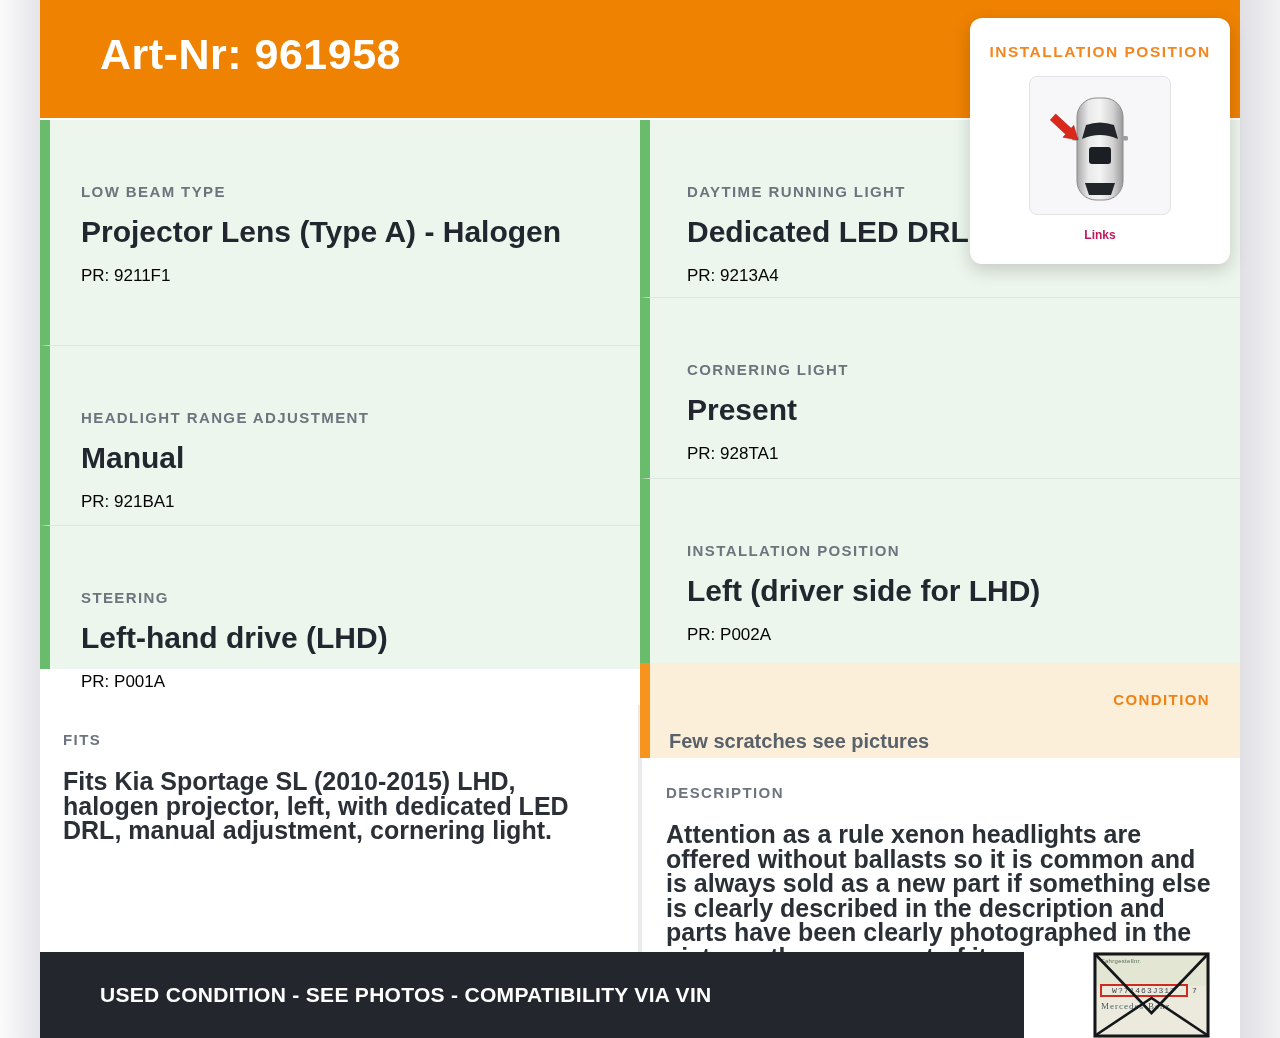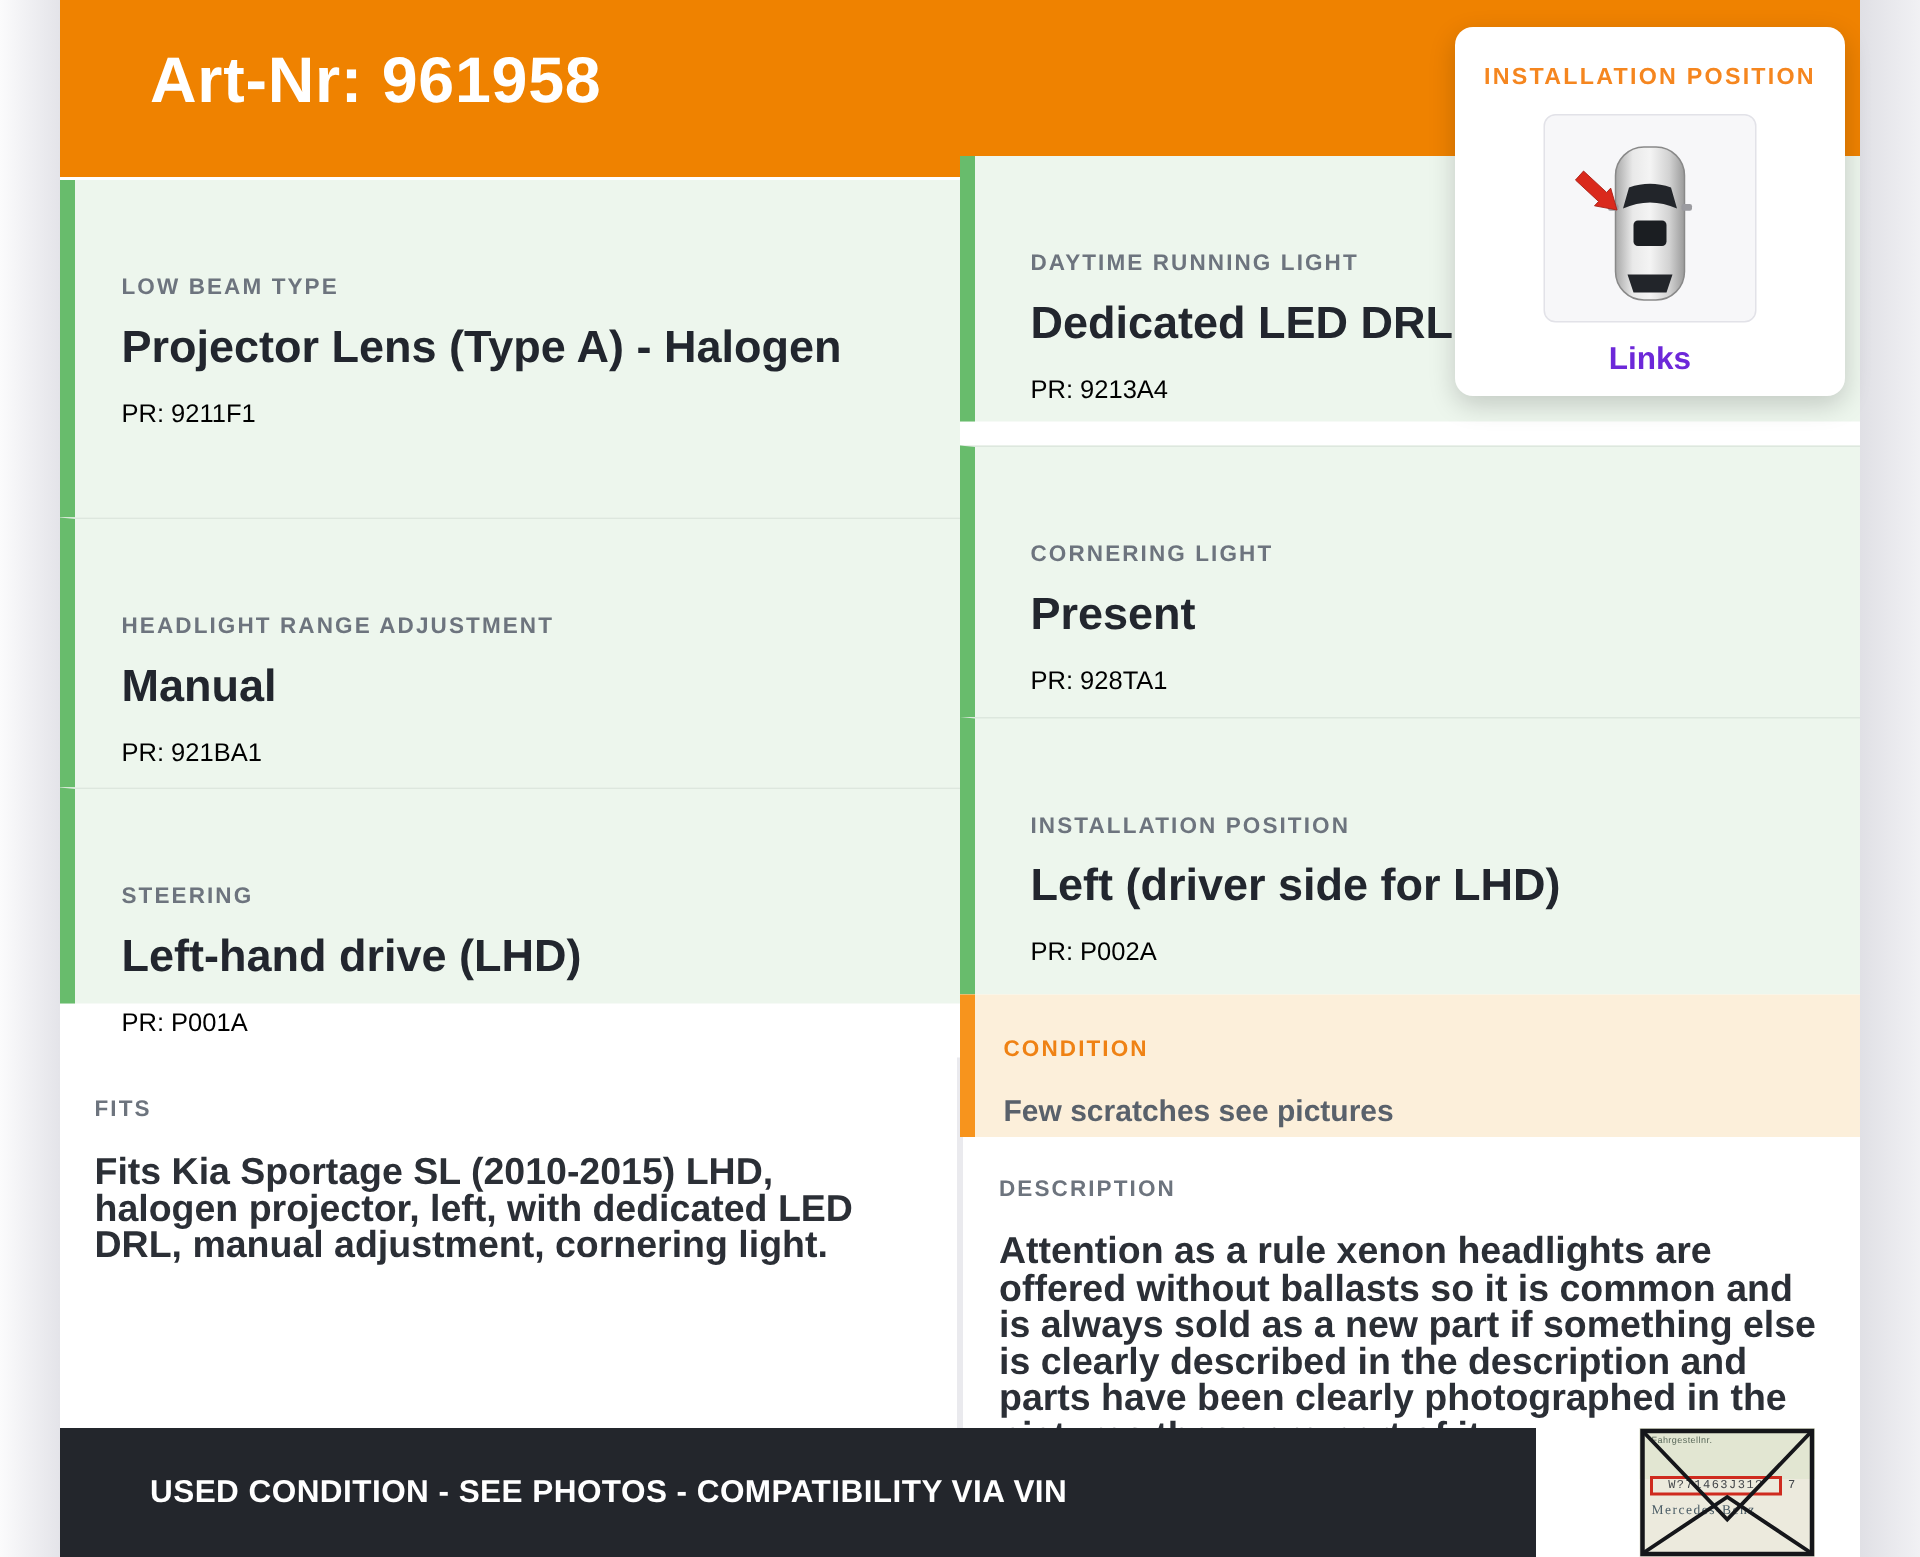--- a/index.html
+++ b/index.html
@@ -18,37 +18,37 @@
   .card{position:absolute;box-sizing:border-box;background:#edf6ed;border-left:10px solid #68bc6c;
         padding:63px 30px 0 31px;}
   .card.divided{border-top:1px solid #dde7de;}
   .label{font-size:15px;font-weight:bold;color:#6d747e;letter-spacing:1.4px;}
   .value{font-size:30px;line-height:42px;font-weight:bold;color:#22262e;margin-top:11px;}
   .pr{font-size:17px;color:#000000;margin-top:13px;}
 
   #lc1{left:0;top:120px;width:600px;height:225px;}
   #lc2{left:0;top:345px;width:600px;height:180px;}
   #lc3{left:0;top:525px;width:600px;height:144px;}
-  #rc1{left:600px;top:104px;width:600px;height:177px;padding-left:37px;}
+  #rc1{left:600px;top:120px;width:600px;height:177px;padding-left:37px;}
   #rc2{left:600px;top:297px;width:600px;height:181px;padding-left:37px;}
   #rc3{left:600px;top:478px;width:600px;height:185px;padding-left:37px;}
   #rc1 .value{white-space:nowrap;overflow:hidden;}
 
   
   .fits{position:absolute;left:0;top:705px;width:598px;height:247px;box-sizing:border-box;
         background:#ffffff;padding:26px 30px 0 23px;border-radius:11px;}
   .body-text{font-size:25px;line-height:24.5px;font-weight:bold;color:#2b2f36;margin-top:21px;}
 
   
   .col-divider{position:absolute;left:598px;top:705px;width:4px;height:247px;background:#eaeaee;}
 
   
   .condition{position:absolute;left:600px;top:663px;width:600px;height:95px;box-sizing:border-box;
              background:#fcefda;border-left:10px solid #f7941d;padding:28px 30px 0 19px;}
-  .condition .label{color:#ef8214;}
+  .condition .label{color:#ef8214;text-align:right;}
   .condition-text{font-size:20px;font-weight:bold;color:#59616b;margin-top:22px;}
 
   
   .description{position:absolute;left:602px;top:758px;width:598px;height:194px;box-sizing:border-box;
                background:#ffffff;padding:26px 28px 0 24px;}
 
   
   .footer{position:absolute;left:0;top:952px;width:984px;height:86px;background:#23262c;}
   .footer .banner{padding-left:60px;line-height:86px;font-size:21px;font-weight:bold;color:#ffffff;letter-spacing:.3px;white-space:nowrap;}
 
@@ -62,21 +62,21 @@
   .regdoc .extra{position:absolute;left:99px;top:34px;font-family:"Liberation Mono",monospace;font-size:8px;color:#44474b;}
   .regdoc .brand{position:absolute;left:8px;top:49px;font-size:9px;letter-spacing:1px;color:#4b5d66;font-family:"Liberation Serif",serif;}
   .regdoc svg{position:absolute;left:0;top:0;}
 
   
   .poscard{position:absolute;left:930px;top:18px;width:260px;height:246px;background:#ffffff;border-radius:12px;
            box-shadow:0 6px 18px rgba(0,0,0,.18);z-index:5;text-align:center;}
   .poscard .ptitle{margin-top:25px;font-size:15.5px;font-weight:bold;color:#f5861f;letter-spacing:1.5px;}
   .imgbox{margin:15px auto 0;width:140px;height:137px;background:#f7f7f9;border:1px solid #e2e2e8;border-radius:8px;
           display:flex;align-items:center;justify-content:center;}
-  .poscard .caption{margin-top:13px;font-size:21px;font-weight:bold;color:#6d28d9;}
+  .poscard .caption{margin-top:13px;font-size:12px;font-weight:bold;color:#be185d;}
 </style>
 </head>
 <body>
 
 <div class="sheet">
 
   <div class="header">
     <div class="title">Art-Nr: 961958</div>
   </div>
 

